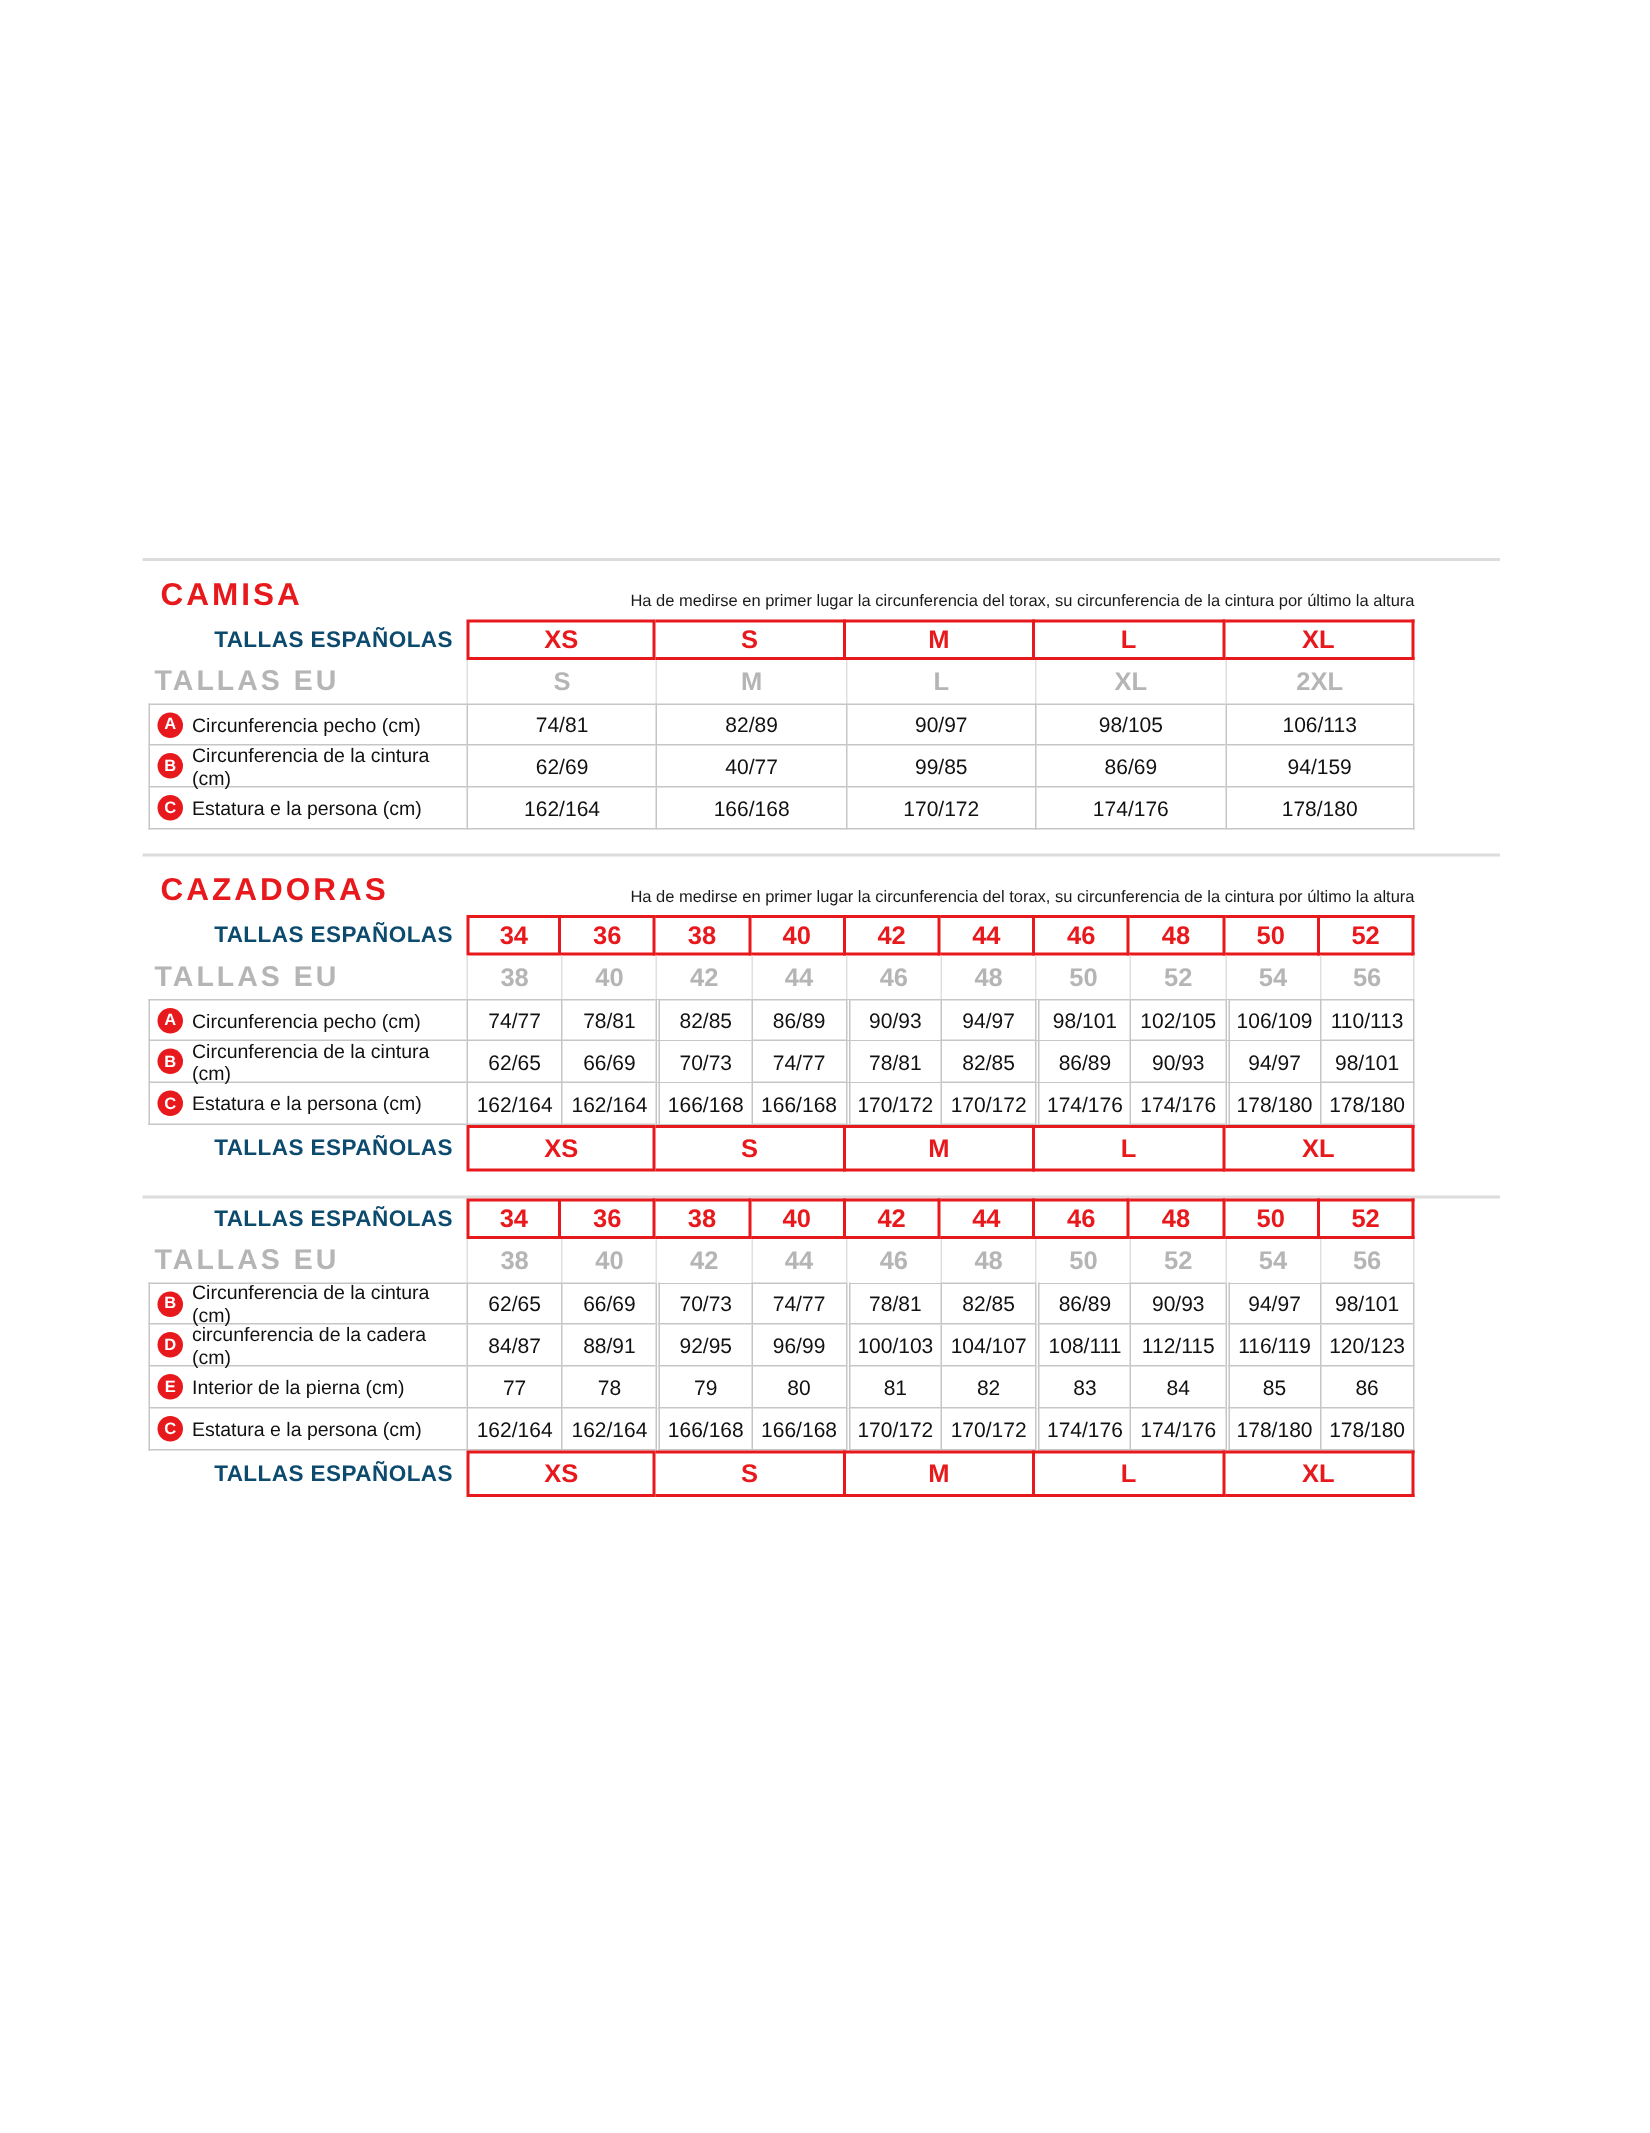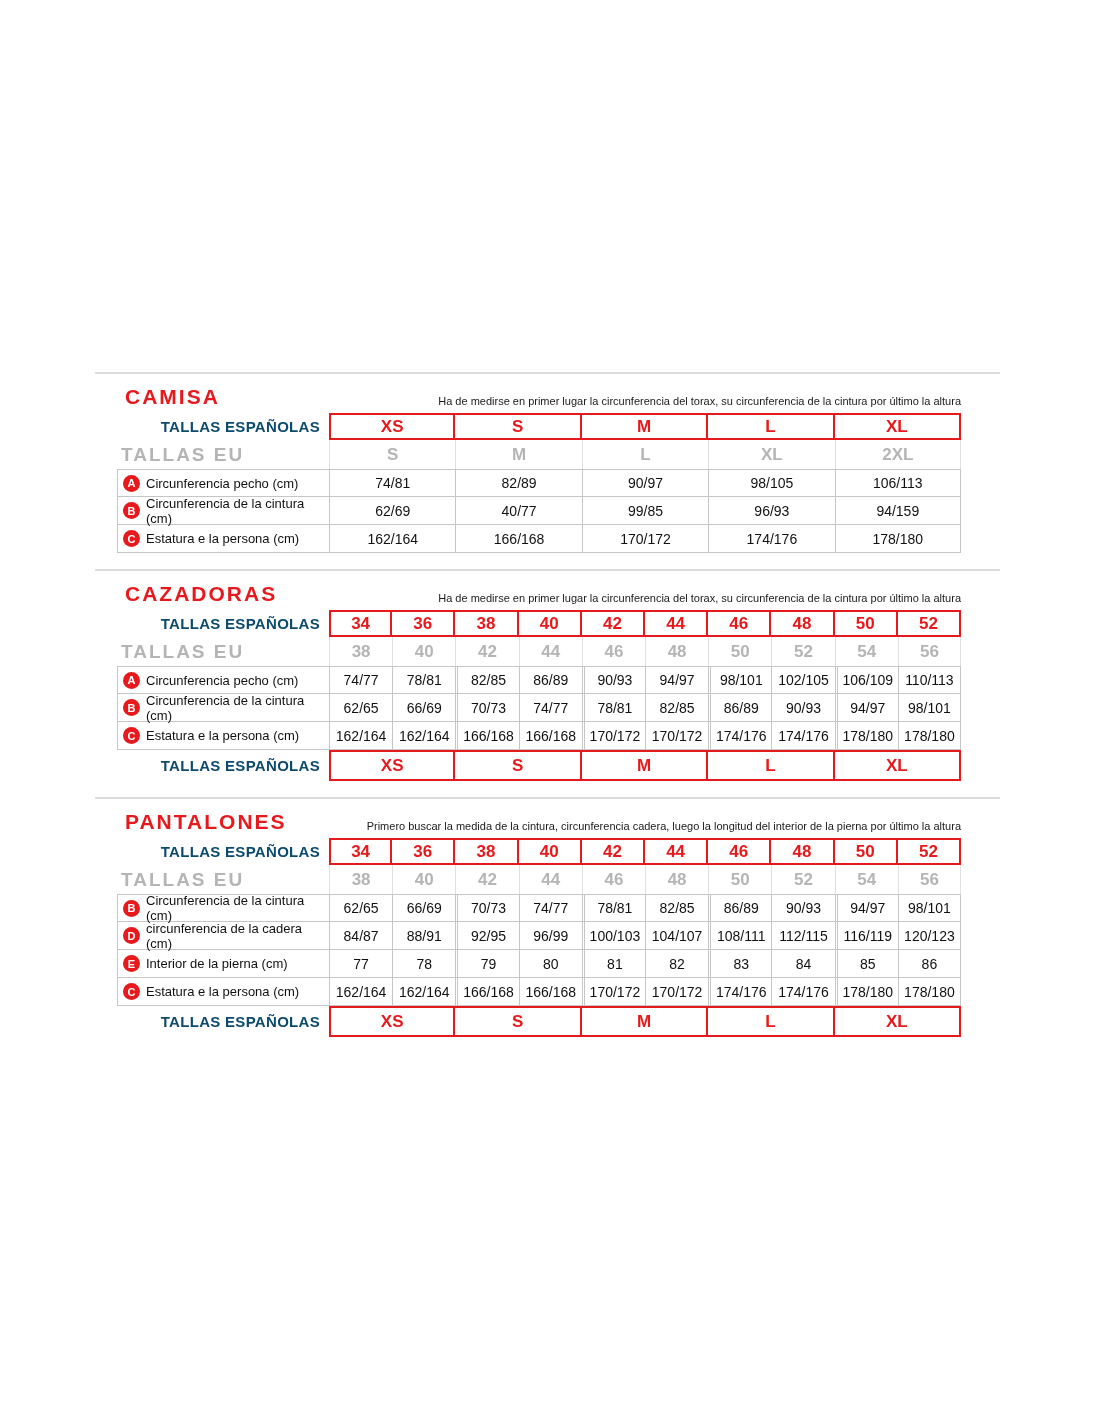--- a/index.html
+++ b/index.html
@@ -2,21 +2,21 @@
 <html><head>
 <meta charset="utf-8">
 <style>
   html,body{margin:0;padding:0;}
   body{
     width:1100px;height:1422px;position:relative;background:#ffffff;
     font-family:"Liberation Sans", sans-serif;overflow:hidden;
   }
   .content{position:absolute;left:95px;top:372px;width:905px;}
   .divider{border-top:2px solid #dcdcdc;width:905px;height:0;}
-  .section{width:844px;margin-left:22px;margin-bottom:16px;}
+  .section{width:844px;margin-left:4px;margin-bottom:16px;}
   .sec-header{display:flex;justify-content:space-between;align-items:flex-end;padding:11px 0 4px 0;}
   .sec-title{color:#e8191c;font-weight:bold;font-size:21px;letter-spacing:2px;padding-left:8px;}
   .sec-note{font-size:11px;color:#1a1a1a;padding-bottom:2px;}
   .grid-row{display:grid;width:844px;}
   .cell{display:flex;align-items:center;justify-content:center;box-sizing:border-box;}
   
   .red-cell{height:27px;border:2px solid #e8191c;border-left:none;color:#e8191c;font-weight:bold;font-size:17px;}
   .red-cell.first{border-left:2px solid #e8191c;}
   .label-red{height:27px;display:flex;align-items:center;justify-content:flex-end;
     padding-right:9px;color:#0c4a6e;font-weight:bold;font-size:15px;letter-spacing:.3px;box-sizing:border-box;}
@@ -77,21 +77,21 @@
         <div class="cell data-cell last">106/113</div>
       </div>
       <div class="grid-row" style="grid-template-columns: 212px repeat(5, 1fr);">
         <div class="data-label">
           <span class="badge">B</span>
           <span>Circunferencia de la cintura (cm)</span>
         </div>
         <div class="cell data-cell">62/69</div>
         <div class="cell data-cell">40/77</div>
         <div class="cell data-cell">99/85</div>
-        <div class="cell data-cell">96/93</div>
+        <div class="cell data-cell">86/69</div>
         <div class="cell data-cell last">94/159</div>
       </div>
       <div class="grid-row" style="grid-template-columns: 212px repeat(5, 1fr);">
         <div class="data-label">
           <span class="badge">C</span>
           <span>Estatura e la persona (cm)</span>
         </div>
         <div class="cell data-cell">162/164</div>
         <div class="cell data-cell">166/168</div>
         <div class="cell data-cell">170/172</div>
@@ -183,24 +183,20 @@
         <div class="label-red tall">TALLAS ESPAÑOLAS</div>
         <div class="cell footer-cell first">XS</div>
         <div class="cell footer-cell">S</div>
         <div class="cell footer-cell">M</div>
         <div class="cell footer-cell">L</div>
         <div class="cell footer-cell">XL</div>
       </div>
     </section>
     <div class="divider"></div>
     <section class="section">
-      <div class="sec-header">
-        <div class="sec-title">PANTALONES</div>
-        <div class="sec-note">Primero buscar la medida de la cintura, circunferencia cadera, luego la longitud del interior de la pierna por último la altura</div>
-      </div>
       <div class="grid-row" style="grid-template-columns: 212px repeat(10, 1fr);">
         <div class="label-red">TALLAS ESPAÑOLAS</div>
         <div class="cell red-cell first">34</div>
         <div class="cell red-cell">36</div>
         <div class="cell red-cell">38</div>
         <div class="cell red-cell">40</div>
         <div class="cell red-cell">42</div>
         <div class="cell red-cell">44</div>
         <div class="cell red-cell">46</div>
         <div class="cell red-cell">48</div>

